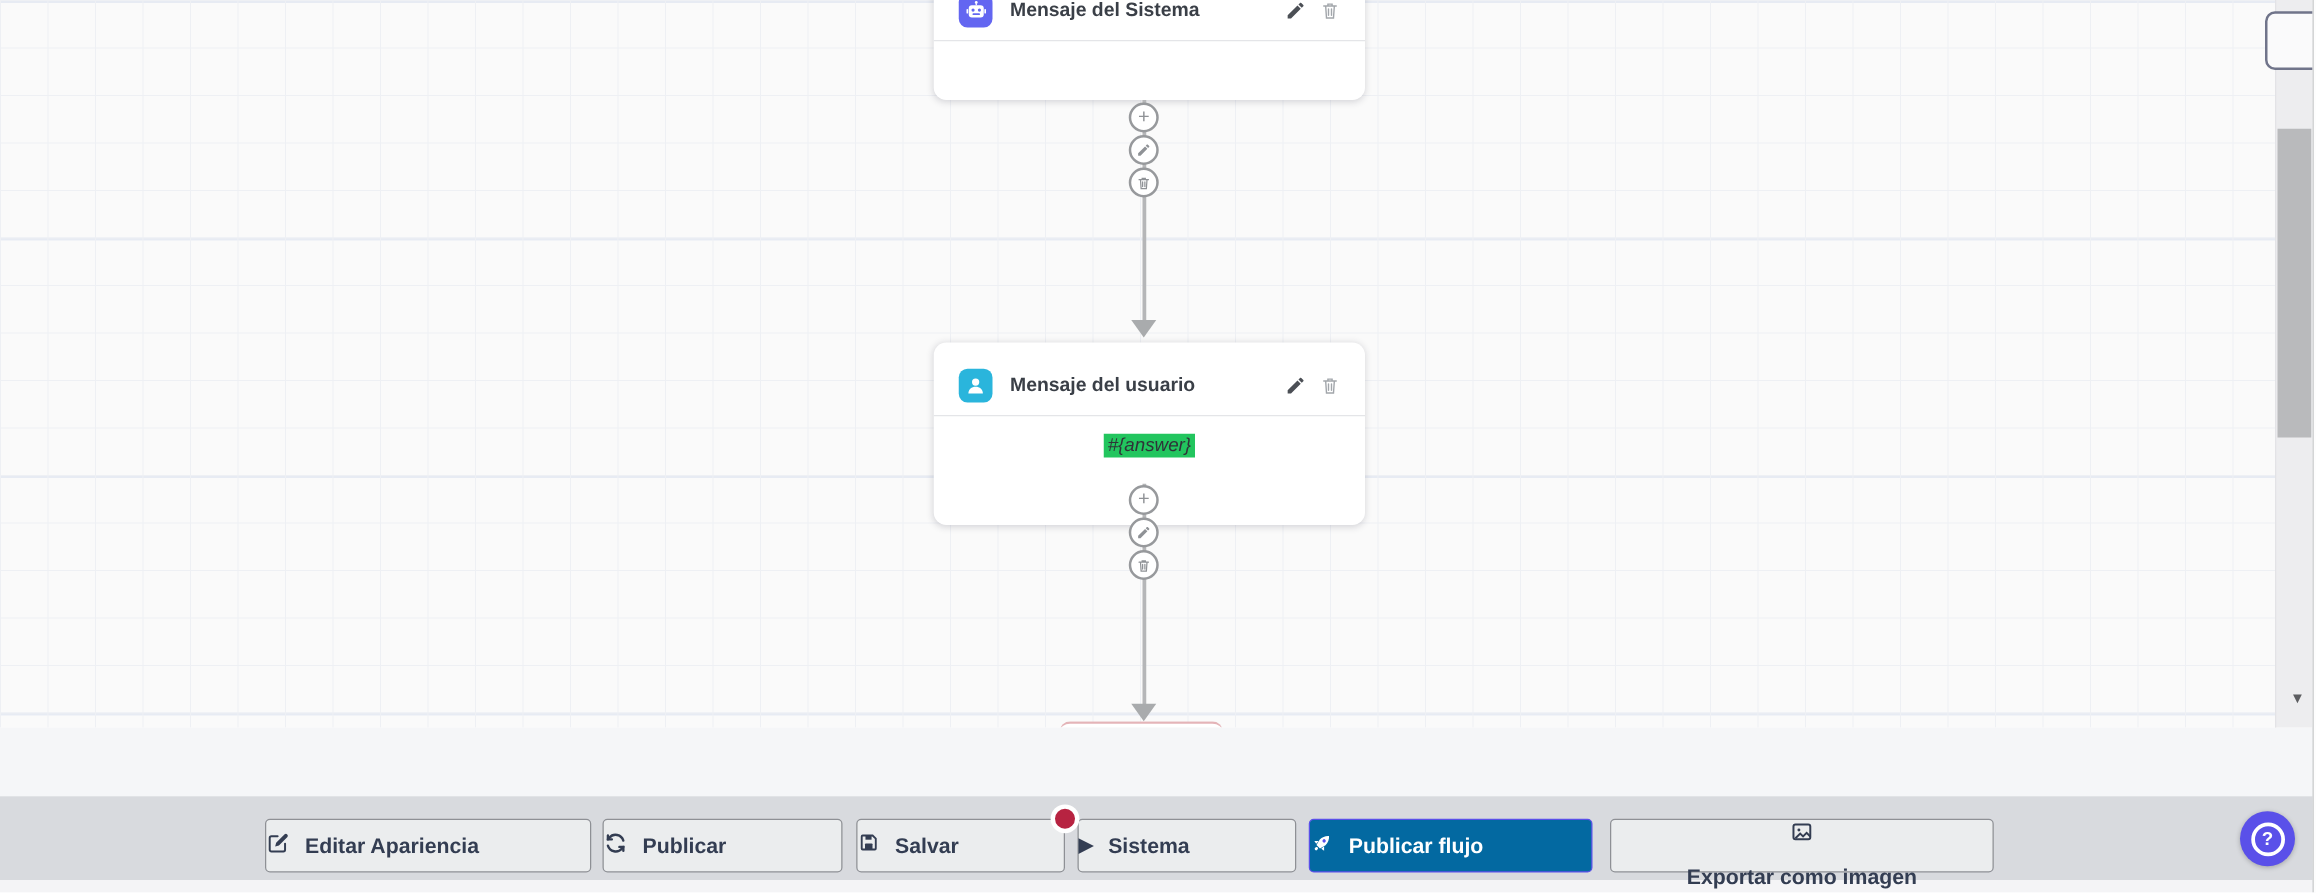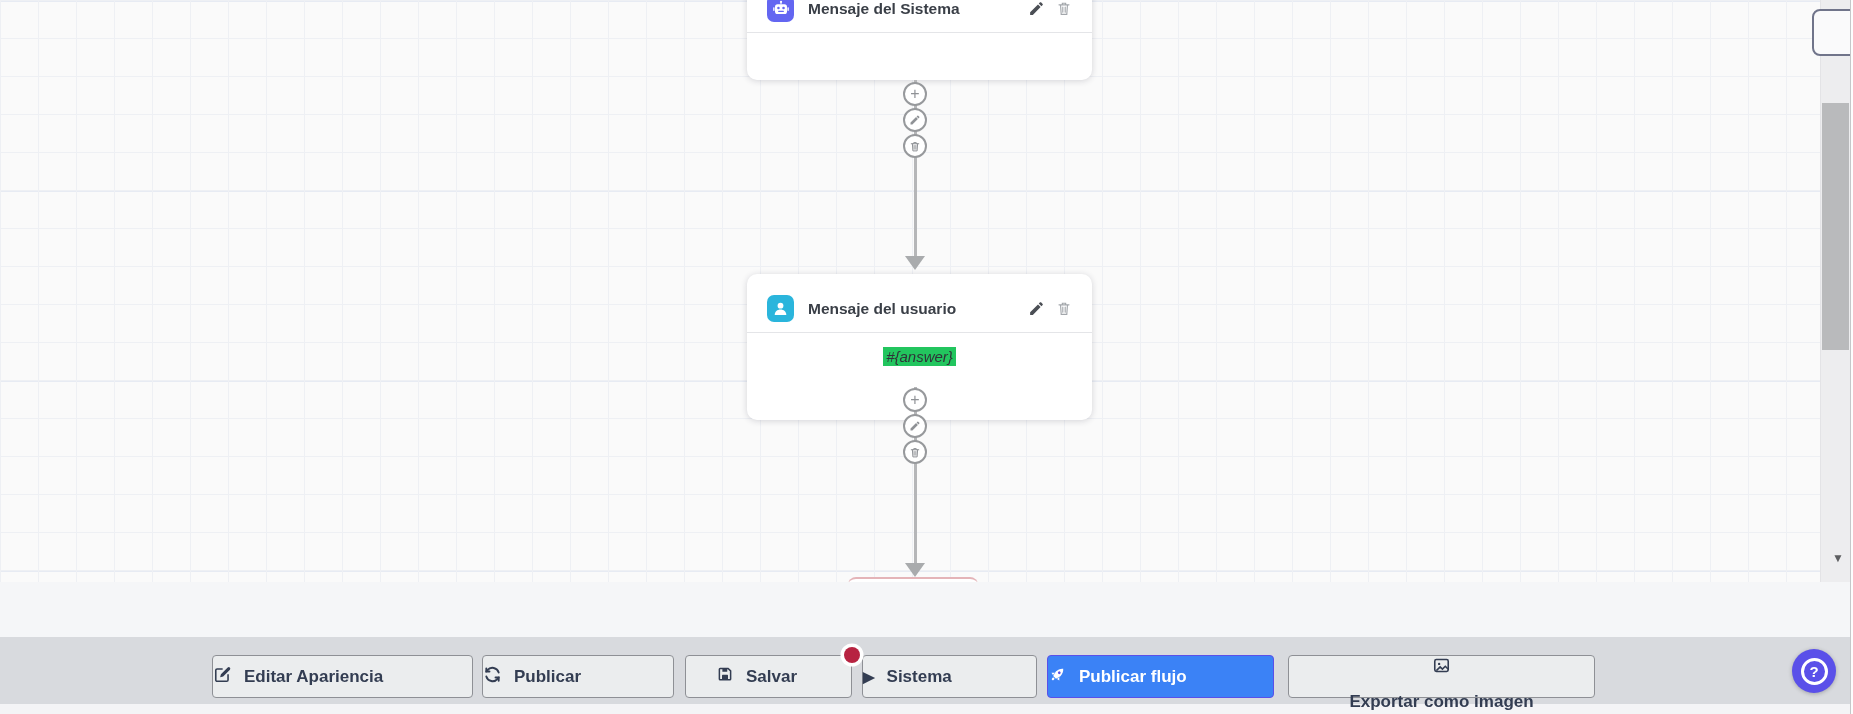--- a/index.html
+++ b/index.html
@@ -58,23 +58,23 @@
   .toolbar-band { position:absolute; left:0; top:637px; width:1853px; height:67px; background:#d8dade; }
   .bottom-strip { position:absolute; left:0; top:704px; width:1853px; height:10px; background:#f4f4f6; }
 
   .btn { position:absolute; top:655px; height:43px; border:1px solid #8e9095; border-radius:4px;
     background:#ebedee; color:#333d52; font-weight:700; font-size:17px;
     font-family:"Liberation Sans",sans-serif;
     display:flex; align-items:center; justify-content:flex-start; gap:12px; cursor:pointer; }
   .btn svg { flex:0 0 auto; }
   .btn-editar   { left:212px;  width:261px; }
   .btn-recargar { left:482px;  width:192px; }
-  .btn-salvar   { left:685px;  width:167px;padding-left:30px; }
+  .btn-salvar   { left:685px;  width:167px; }
   .btn-prueba   { left:862px;  width:175px; }
-  .btn-publicar { left:1047px; width:227px; background:#3b82f6; border:1px solid #5a50e9; color:#fff; }
+  .btn-publicar { left:1047px; width:227px; background:#0369a1; border:1px solid #5a50e9; color:#fff; }
   .btn-exportar { left:1288px; width:307px;flex-direction:column; }
   .play-glyph { font-size:15px; line-height:1; }
   .badge { position:absolute; left:844px; top:647px; width:16px; height:16px; border-radius:50%;
     background:#b72341; box-shadow:0 0 0 3.5px #fff; z-index:5; }
 
   
   .scroll-track { position:absolute; left:1820px; top:0; width:30px; height:582px;
     background:#ededef; border-left:1px solid #e3e3e6; }
   .minimap-box { position:absolute; left:1812px; top:9px; width:50px; height:47px;
     background:#fafafb; border:2px solid #70748a; border-radius:8px; }

